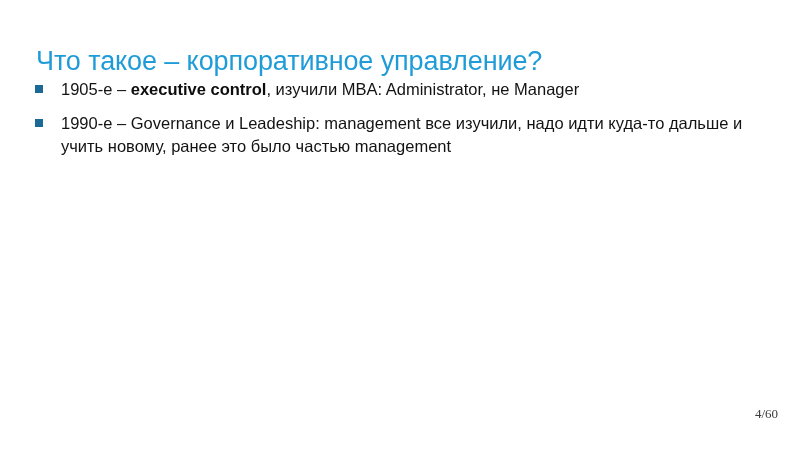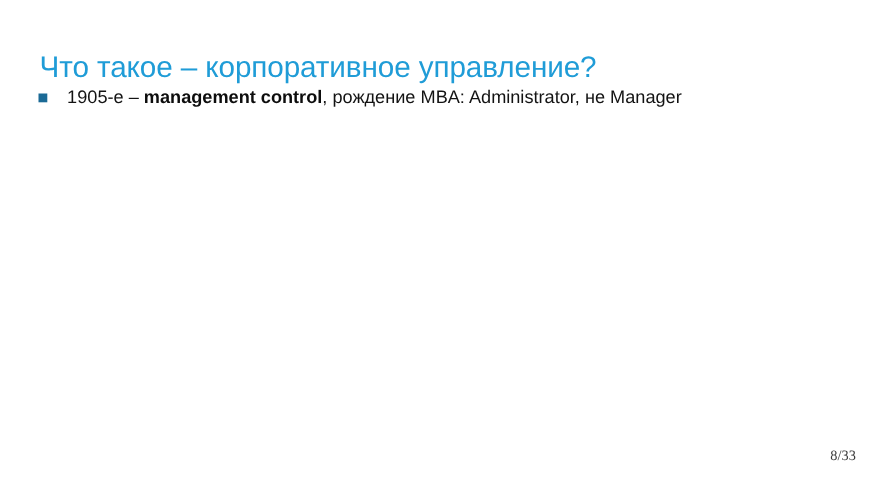--- a/index.html
+++ b/index.html
@@ -102,22 +102,26 @@
 <body>
 
 <div class="slide">
 
   <h1 class="slide-title">Что такое – корпоративное управление?</h1>
 
   <ul class="body-list">
 
     <li class="bullet-item">
       <span class="bullet-marker"></span>
-      <span class="bullet-text"><span>1905-е – </span><span class="bold-term">management control</span><span>, рождение MBA: Administrator, не Manager</span></span>
+      <span class="bullet-text"><span>1905-е – </span><span class="bold-term">executive control</span><span>, изучили MBA: Administrator, не Manager</span></span>
     </li>
 
 
+    <li class="bullet-item">
+      <span class="bullet-marker"></span>
+      <span class="bullet-text">1990-е – Governance и Leadeship: management все изучили, надо идти куда-то дальше и учить новому, ранее это было частью management</span>
+    </li>
 
   </ul>
 
-  <div class="page-number">8/33</div>
+  <div class="page-number">4/60</div>
 
 </div>
 
 </body></html>

